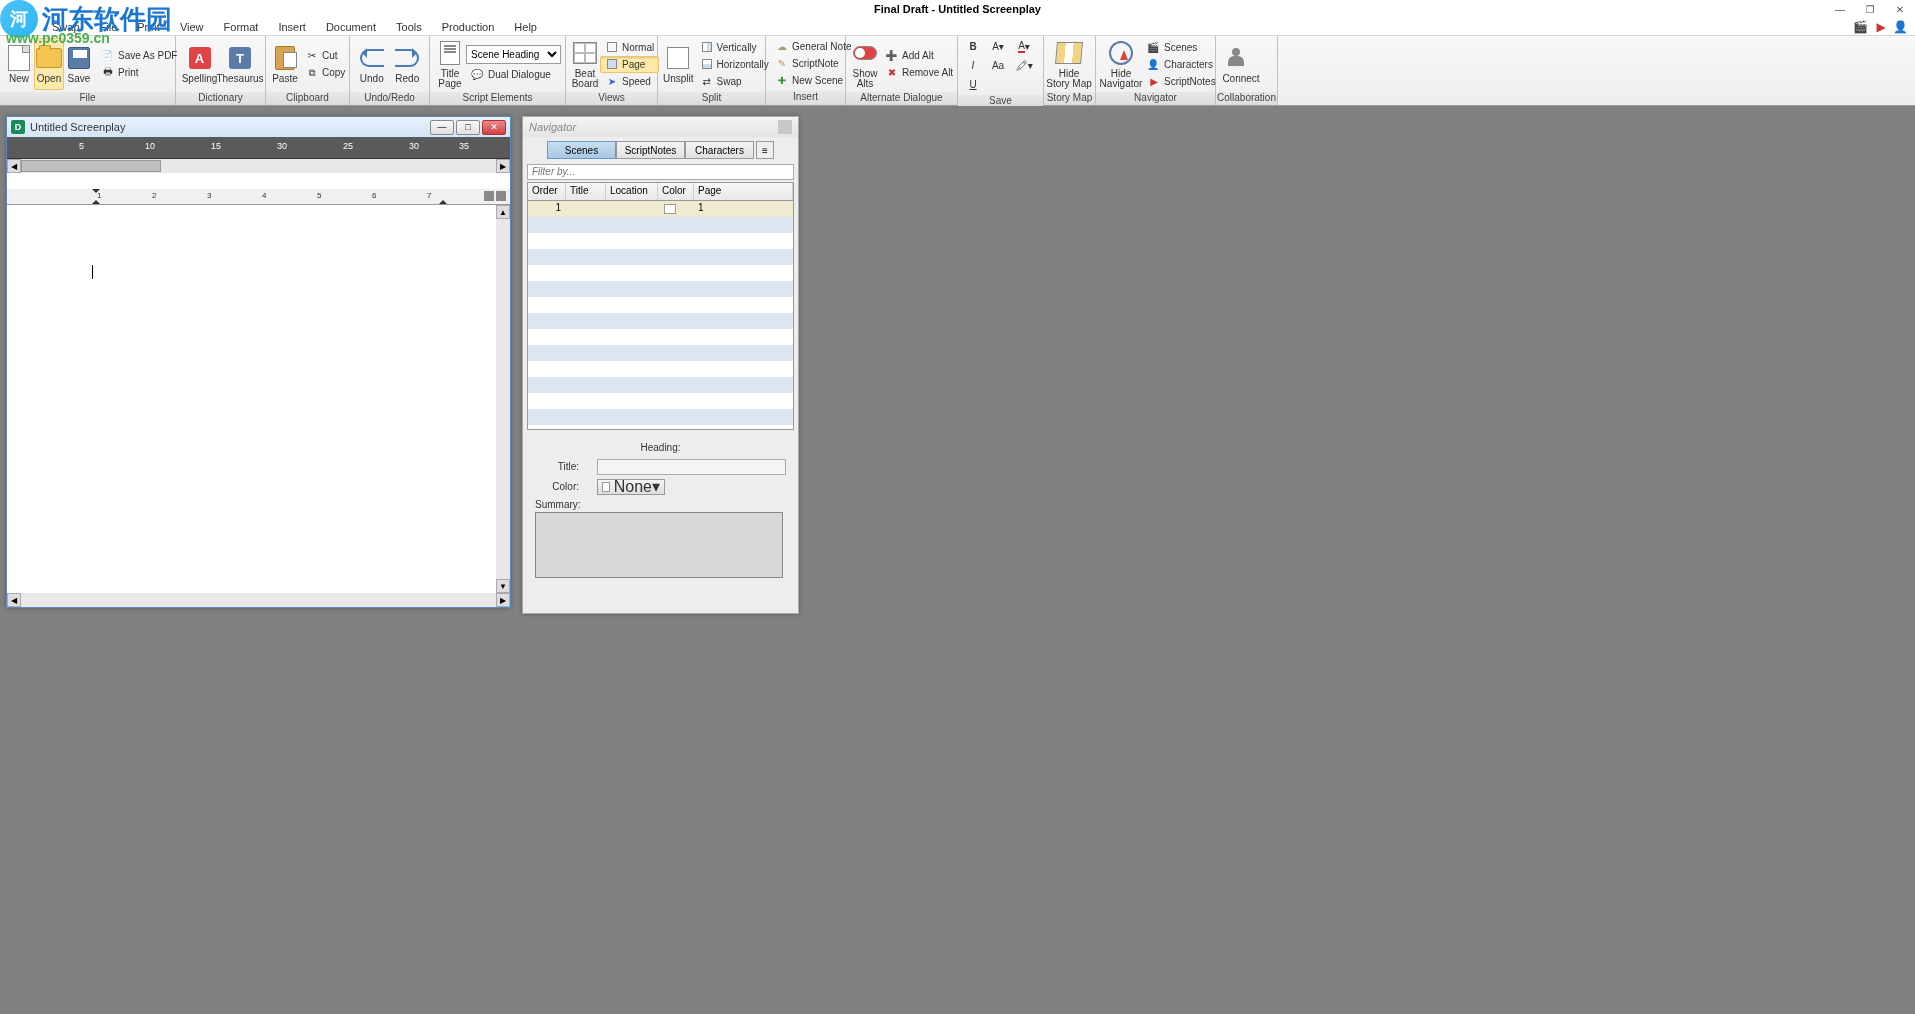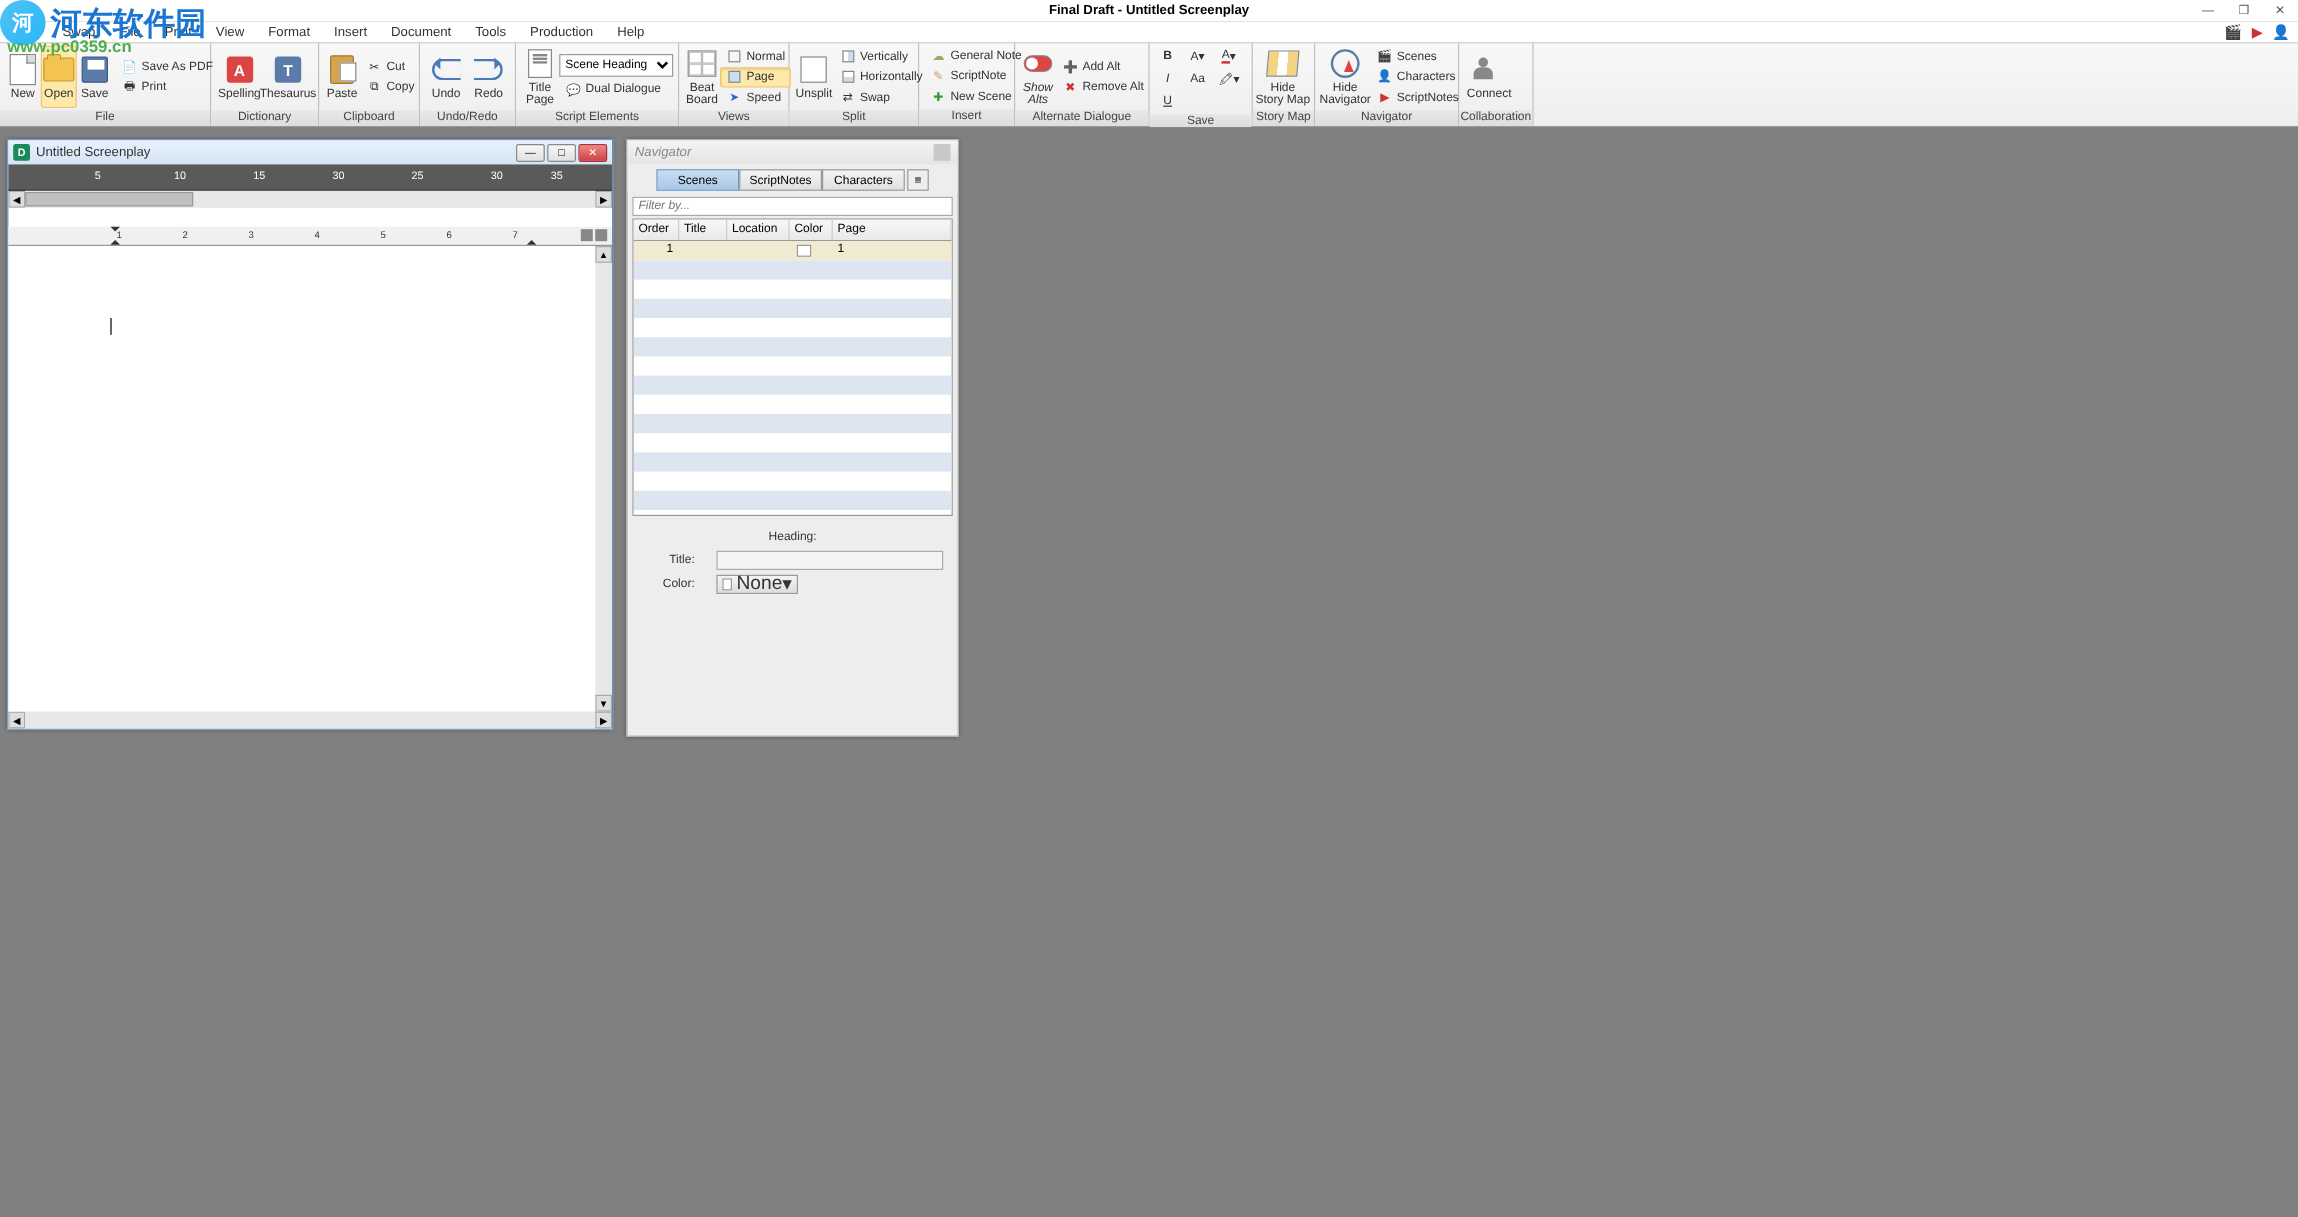--- a/index.html
+++ b/index.html
@@ -363,21 +363,21 @@
     </div>
     <div class="ribbon-group-label">Insert</div>
   </div>
 
   <div class="ribbon-group" style="width:112px;">
     <div class="ribbon-group-content">
       <div class="rbtn-large">
           <div class="icon">
             <div class="ic-showalts"></div>
           </div>
-          <div class="lbl" style="white-space:pre;font-style:italic;">Show
+          <div class="lbl" style="white-space:pre;">Show
 Alts</div>
         </div>
       <div class="vcol">
         <div class="rbtn-small">
             <div class="sicon" style="color:#393;">➕</div>
             <span>Add Alt</span>
           </div>
         <div class="rbtn-small">
             <div class="sicon" style="color:#c33;">✖</div>
             <span>Remove Alt</span>
@@ -586,16 +586,20 @@
         <input type="text" style="">
       </div>
       <div class="nav-field">
         <label>Color:</label>
         <div class="nav-color-sel">
           <div class="nav-color-sw"></div>
           <span>None</span>
           <span style="margin-left:auto;">▾</span>
         </div>
       </div>
+      <div class="nav-summary">
+        <div>Summary:</div>
+        <textarea style=""></textarea>
+      </div>
     </div>
   </div>
 
 </div>
 
 </body></html>

